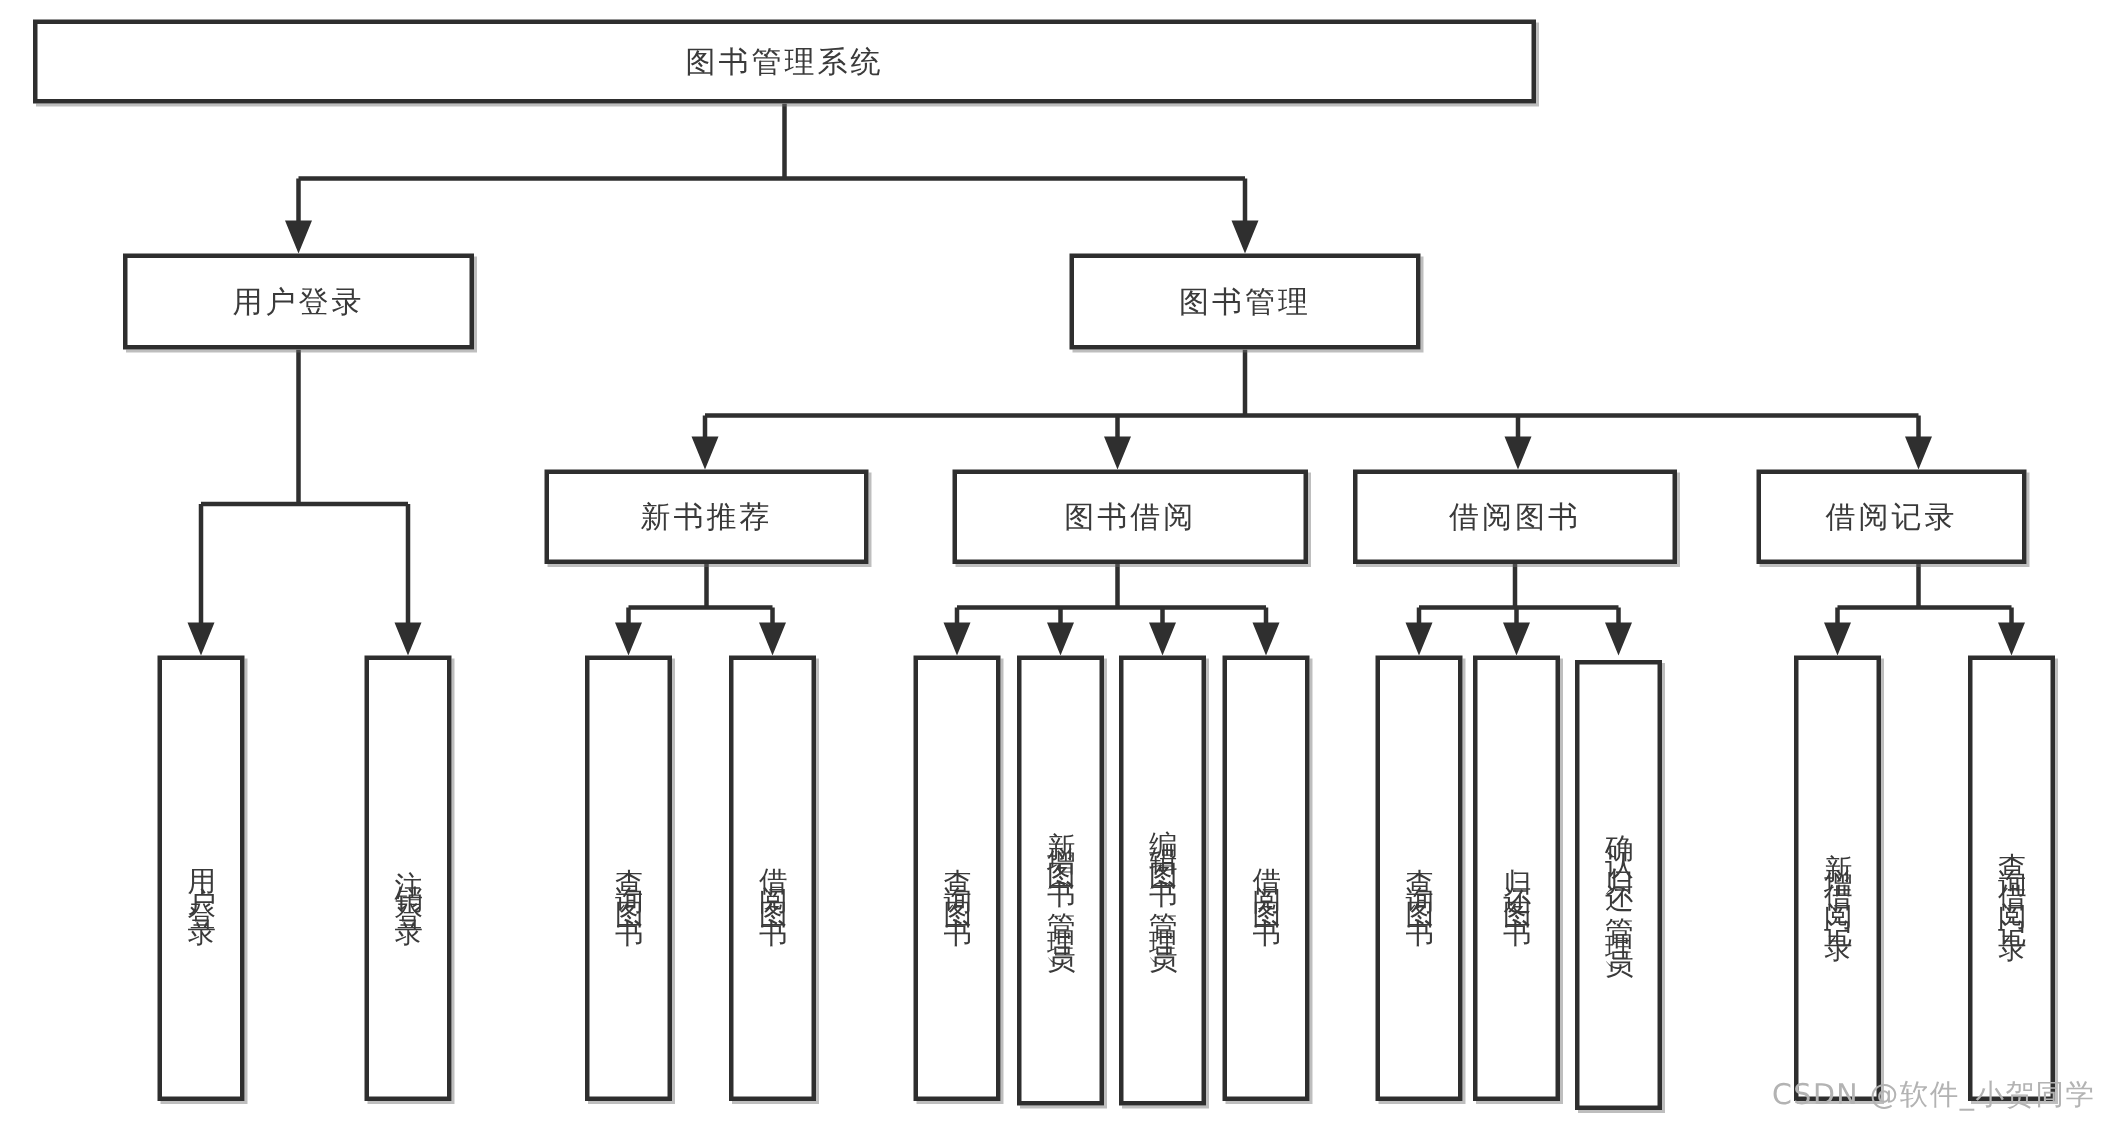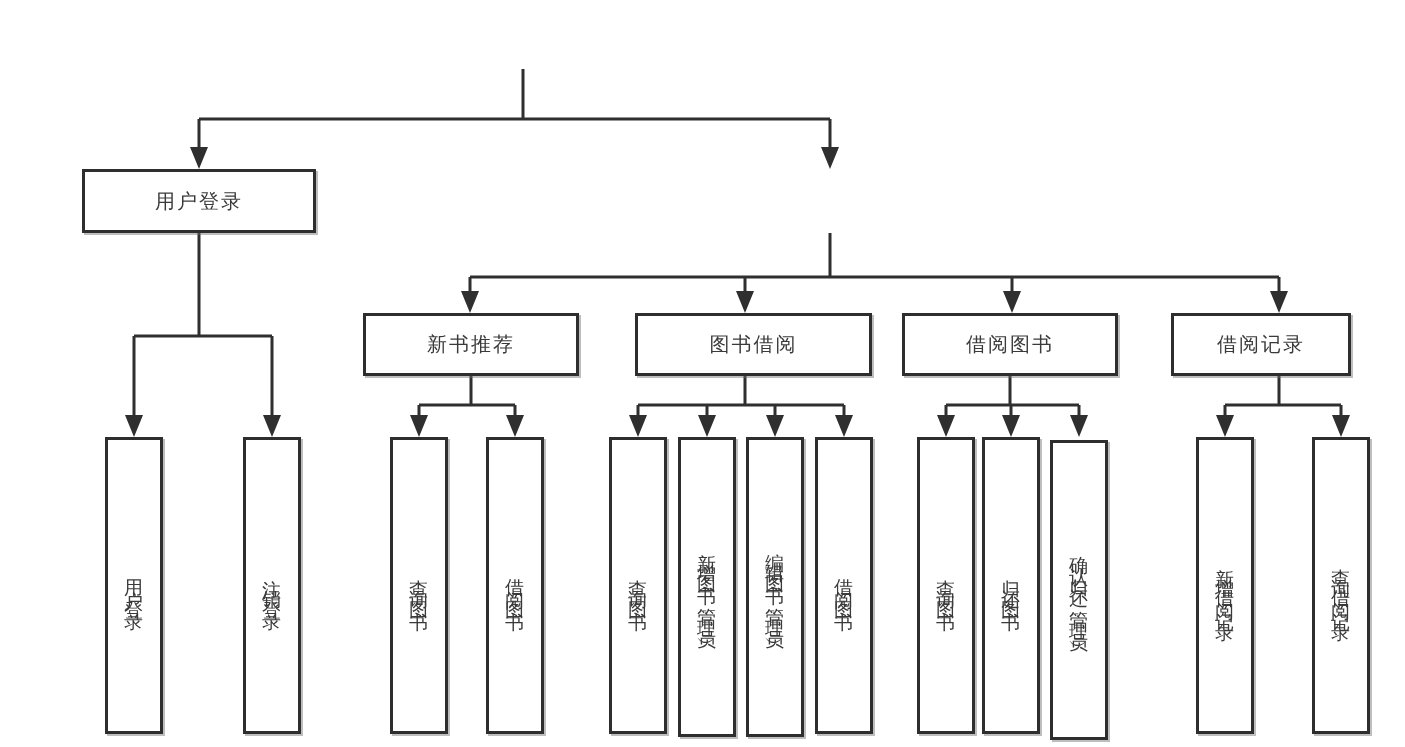--- a/index.html
+++ b/index.html
@@ -48,23 +48,29 @@
              M1003 291 h18 l-9 22 z M1270 291 h18 l-9 22 z
              M125 415 h18 l-9 22 z  M263 415 h18 l-9 22 z
              M410 415 h18 l-9 22 z  M506 415 h18 l-9 22 z
              M629 415 h18 l-9 22 z  M698 415 h18 l-9 22 z
              M766 415 h18 l-9 22 z  M835 415 h18 l-9 22 z
              M937 415 h18 l-9 22 z  M1002 415 h18 l-9 22 z
              M1070 415 h18 l-9 22 z M1216 415 h18 l-9 22 z
              M1332 415 h18 l-9 22 z"></path>
   </svg>
 
+  <div class="box h" style="left:22px;top:13px;width:1002px;height:56px">
+    <span>图书管理系统</span>
+  </div>
 
   <div class="box h" style="left:82px;top:169px;width:234px;height:64px">
     <span>用户登录</span>
+  </div>
+  <div class="box h" style="left:713px;top:169px;width:234px;height:64px">
+    <span>图书管理</span>
   </div>
 
   <div class="box h" style="left:363px;top:313px;width:216px;height:63px">
     <span>新书推荐</span>
   </div>
   <div class="box h" style="left:635px;top:313px;width:237px;height:63px">
     <span>图书借阅</span>
   </div>
   <div class="box h" style="left:902px;top:313px;width:216px;height:63px">
     <span>借阅图书</span>
@@ -110,13 +116,14 @@
     <span>确认归还（管理员）</span>
   </div>
 
   <div class="box v" style="left:1196px;top:437px;width:58px;height:297px">
     <span>新增借阅记录</span>
   </div>
   <div class="box v" style="left:1312px;top:437px;width:58px;height:297px">
     <span>查询借阅记录</span>
   </div>
 
+  <div id="watermark">CSDN @软件_小贺同学</div>
 </div>
 
 </body></html>

